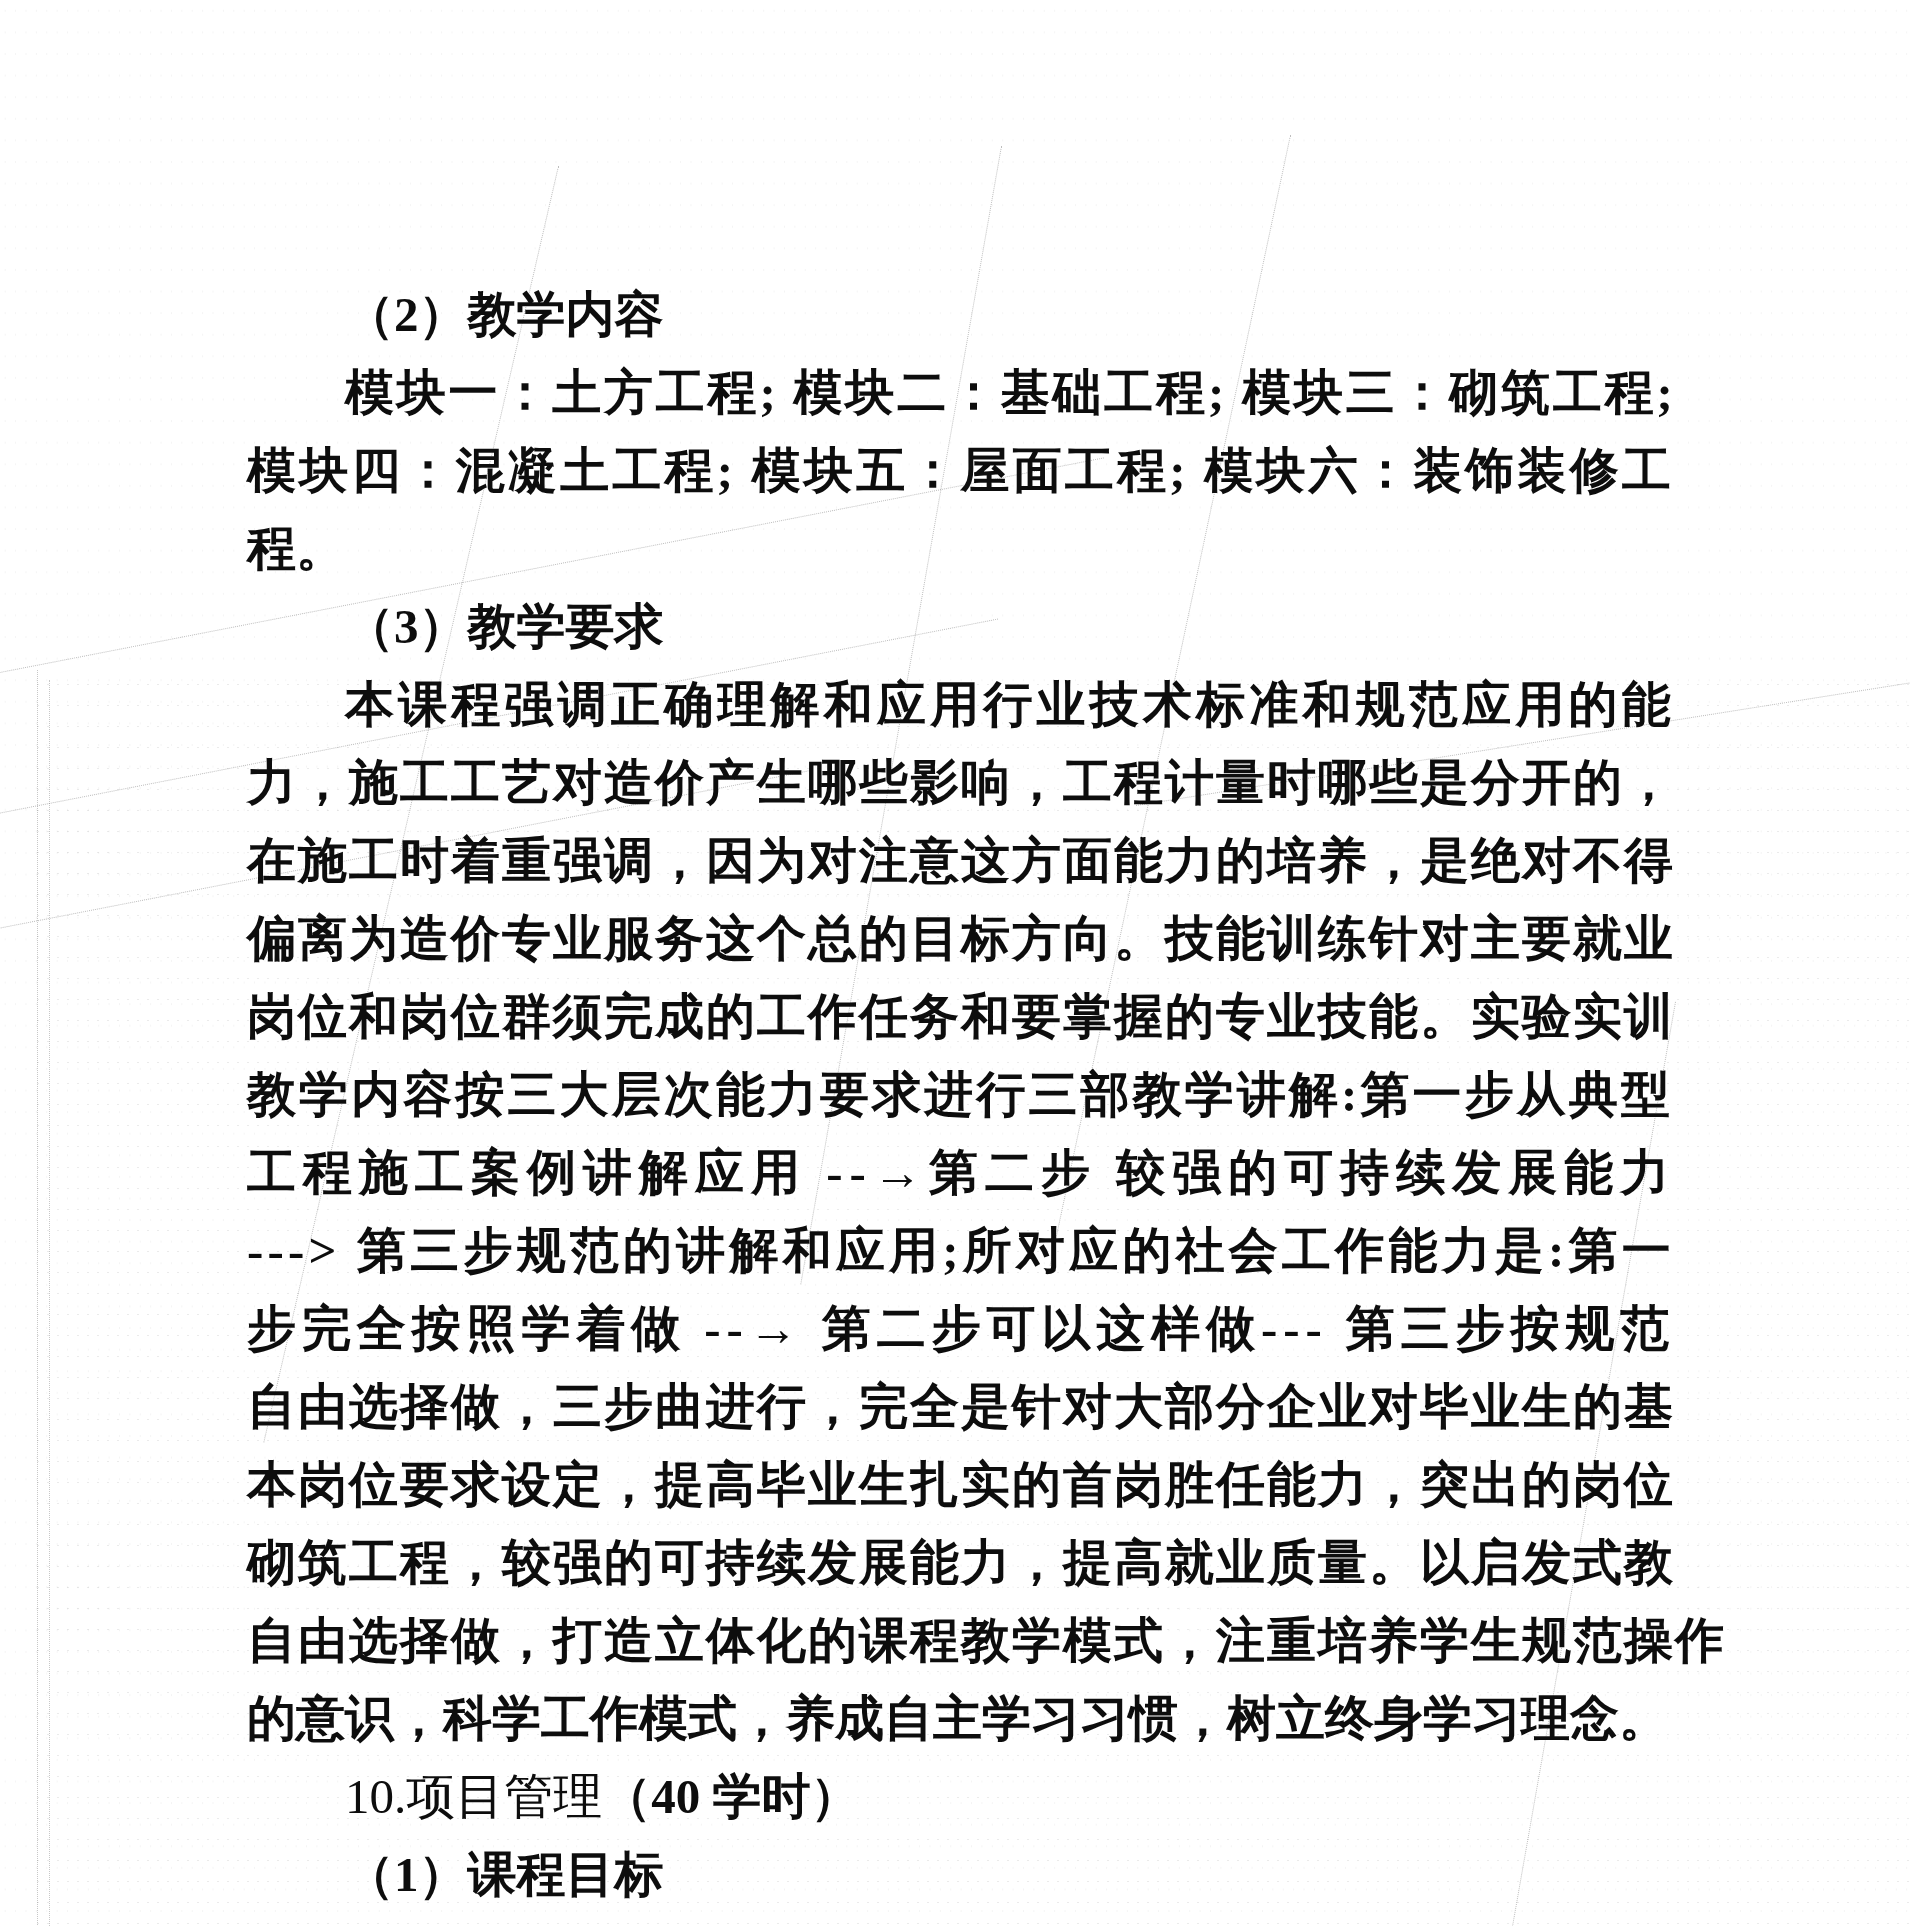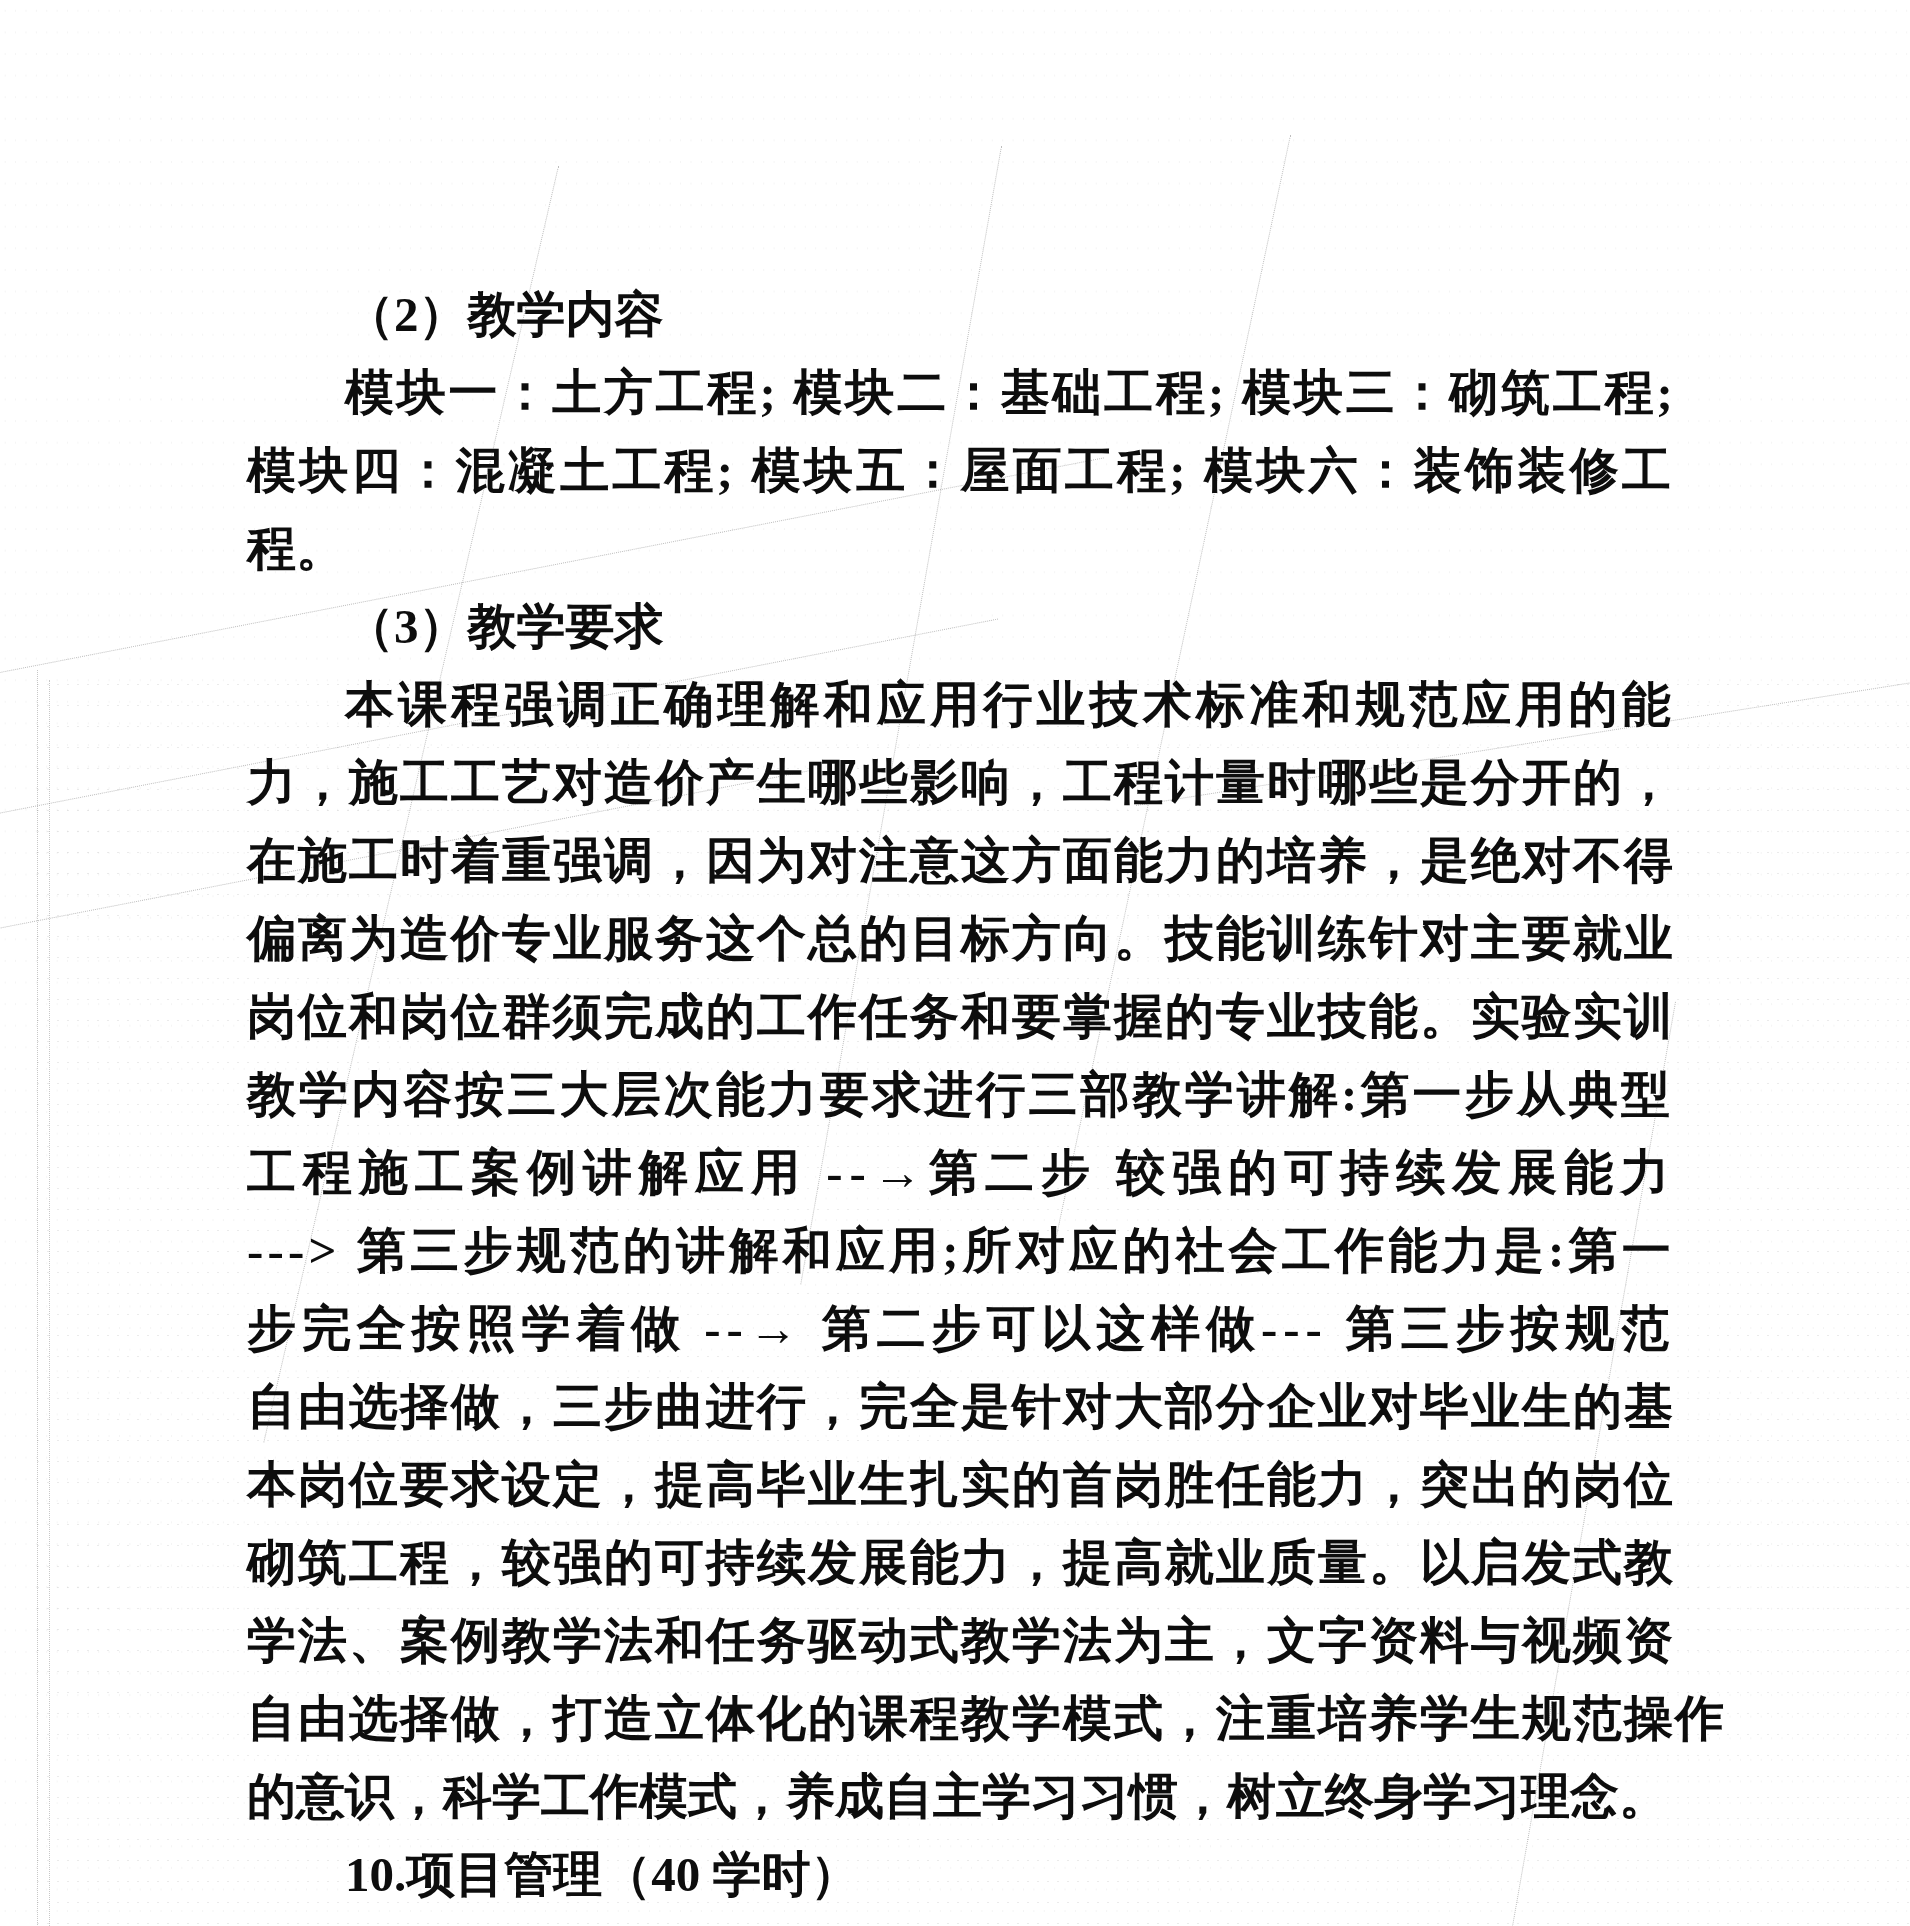--- a/index.html
+++ b/index.html
@@ -45,21 +45,21 @@
 
   .text-block{
     position:absolute;left:247px;top:276px;width:1425px;
     font-size:49px;line-height:78px;font-weight:600;
     letter-spacing:0;
   }
   .line{
     height:78px;white-space:nowrap;
   }
   .line.indent{text-indent:98px;}
-  .seg-bold{font-weight:700;margin-top:28px;}
+  .seg-bold{font-weight:400;margin-top:28px;}
 </style>
 </head>
 <body>
 
 <div class="page">
 
   <div class="dots-light"></div>
   <div class="dots-heavy"></div>
   <div class="vline v1"></div>
   <div class="vline v2"></div>
@@ -83,21 +83,20 @@
       <div class="line fill" style="letter-spacing: 2px;"><span class="seg">在施工时着重强调，因为对注意这方面能力的培养，是绝对不得</span></div>
       <div class="line fill" style="letter-spacing: 2px;"><span class="seg">偏离为造价专业服务这个总的目标方向。技能训练针对主要就业</span></div>
       <div class="line fill" style="letter-spacing: 2px;"><span class="seg">岗位和岗位群须完成的工作任务和要掌握的专业技能。实验实训</span></div>
       <div class="line fill" style="letter-spacing: 3.1px;"><span class="seg">教学内容按三大层次能力要求进行三部教学讲解:第一步从典型</span></div>
       <div class="line fill" style="letter-spacing: 7px;"><span class="seg">工程施工案例讲解应用 --→第二步 较强的可持续发展能力</span></div>
       <div class="line fill" style="letter-spacing: 4.2px;"><span class="seg">---&gt; 第三步规范的讲解和应用;所对应的社会工作能力是:第一</span></div>
       <div class="line fill" style="letter-spacing: 5.9px;"><span class="seg">步完全按照学着做 --→ 第二步可以这样做--- 第三步按规范</span></div>
       <div class="line fill" style="letter-spacing: 2px;"><span class="seg">自由选择做，三步曲进行，完全是针对大部分企业对毕业生的基</span></div>
       <div class="line fill" style="letter-spacing: 2px;"><span class="seg">本岗位要求设定，提高毕业生扎实的首岗胜任能力，突出的岗位</span></div>
       <div class="line fill" style="letter-spacing: 2px;"><span class="seg">砌筑工程，较强的可持续发展能力，提高就业质量。以启发式教</span></div>
-      <div class="line fill" style="letter-spacing: 2px;"><span class="seg">学法、案例教学法和任务驱动式教学法为主，文字资料与视频资</span></div>
       <div class="line fill" style="letter-spacing: 2px;"><span class="seg">自由选择做，打造立体化的课程教学模式，注重培养学生规范操作</span></div>
       <div class="line"><span class="seg">的意识，科学工作模式，养成自主学习习惯，树立终身学习理念。</span></div>
       <div class="line indent"><span class="seg-bold">10.项目管理</span><span class="seg">（40 学时）</span></div>
       <div class="line indent"><span class="seg">（1）课程目标</span></div>
     </main>
 
 </div>
 
 
 </body></html>

